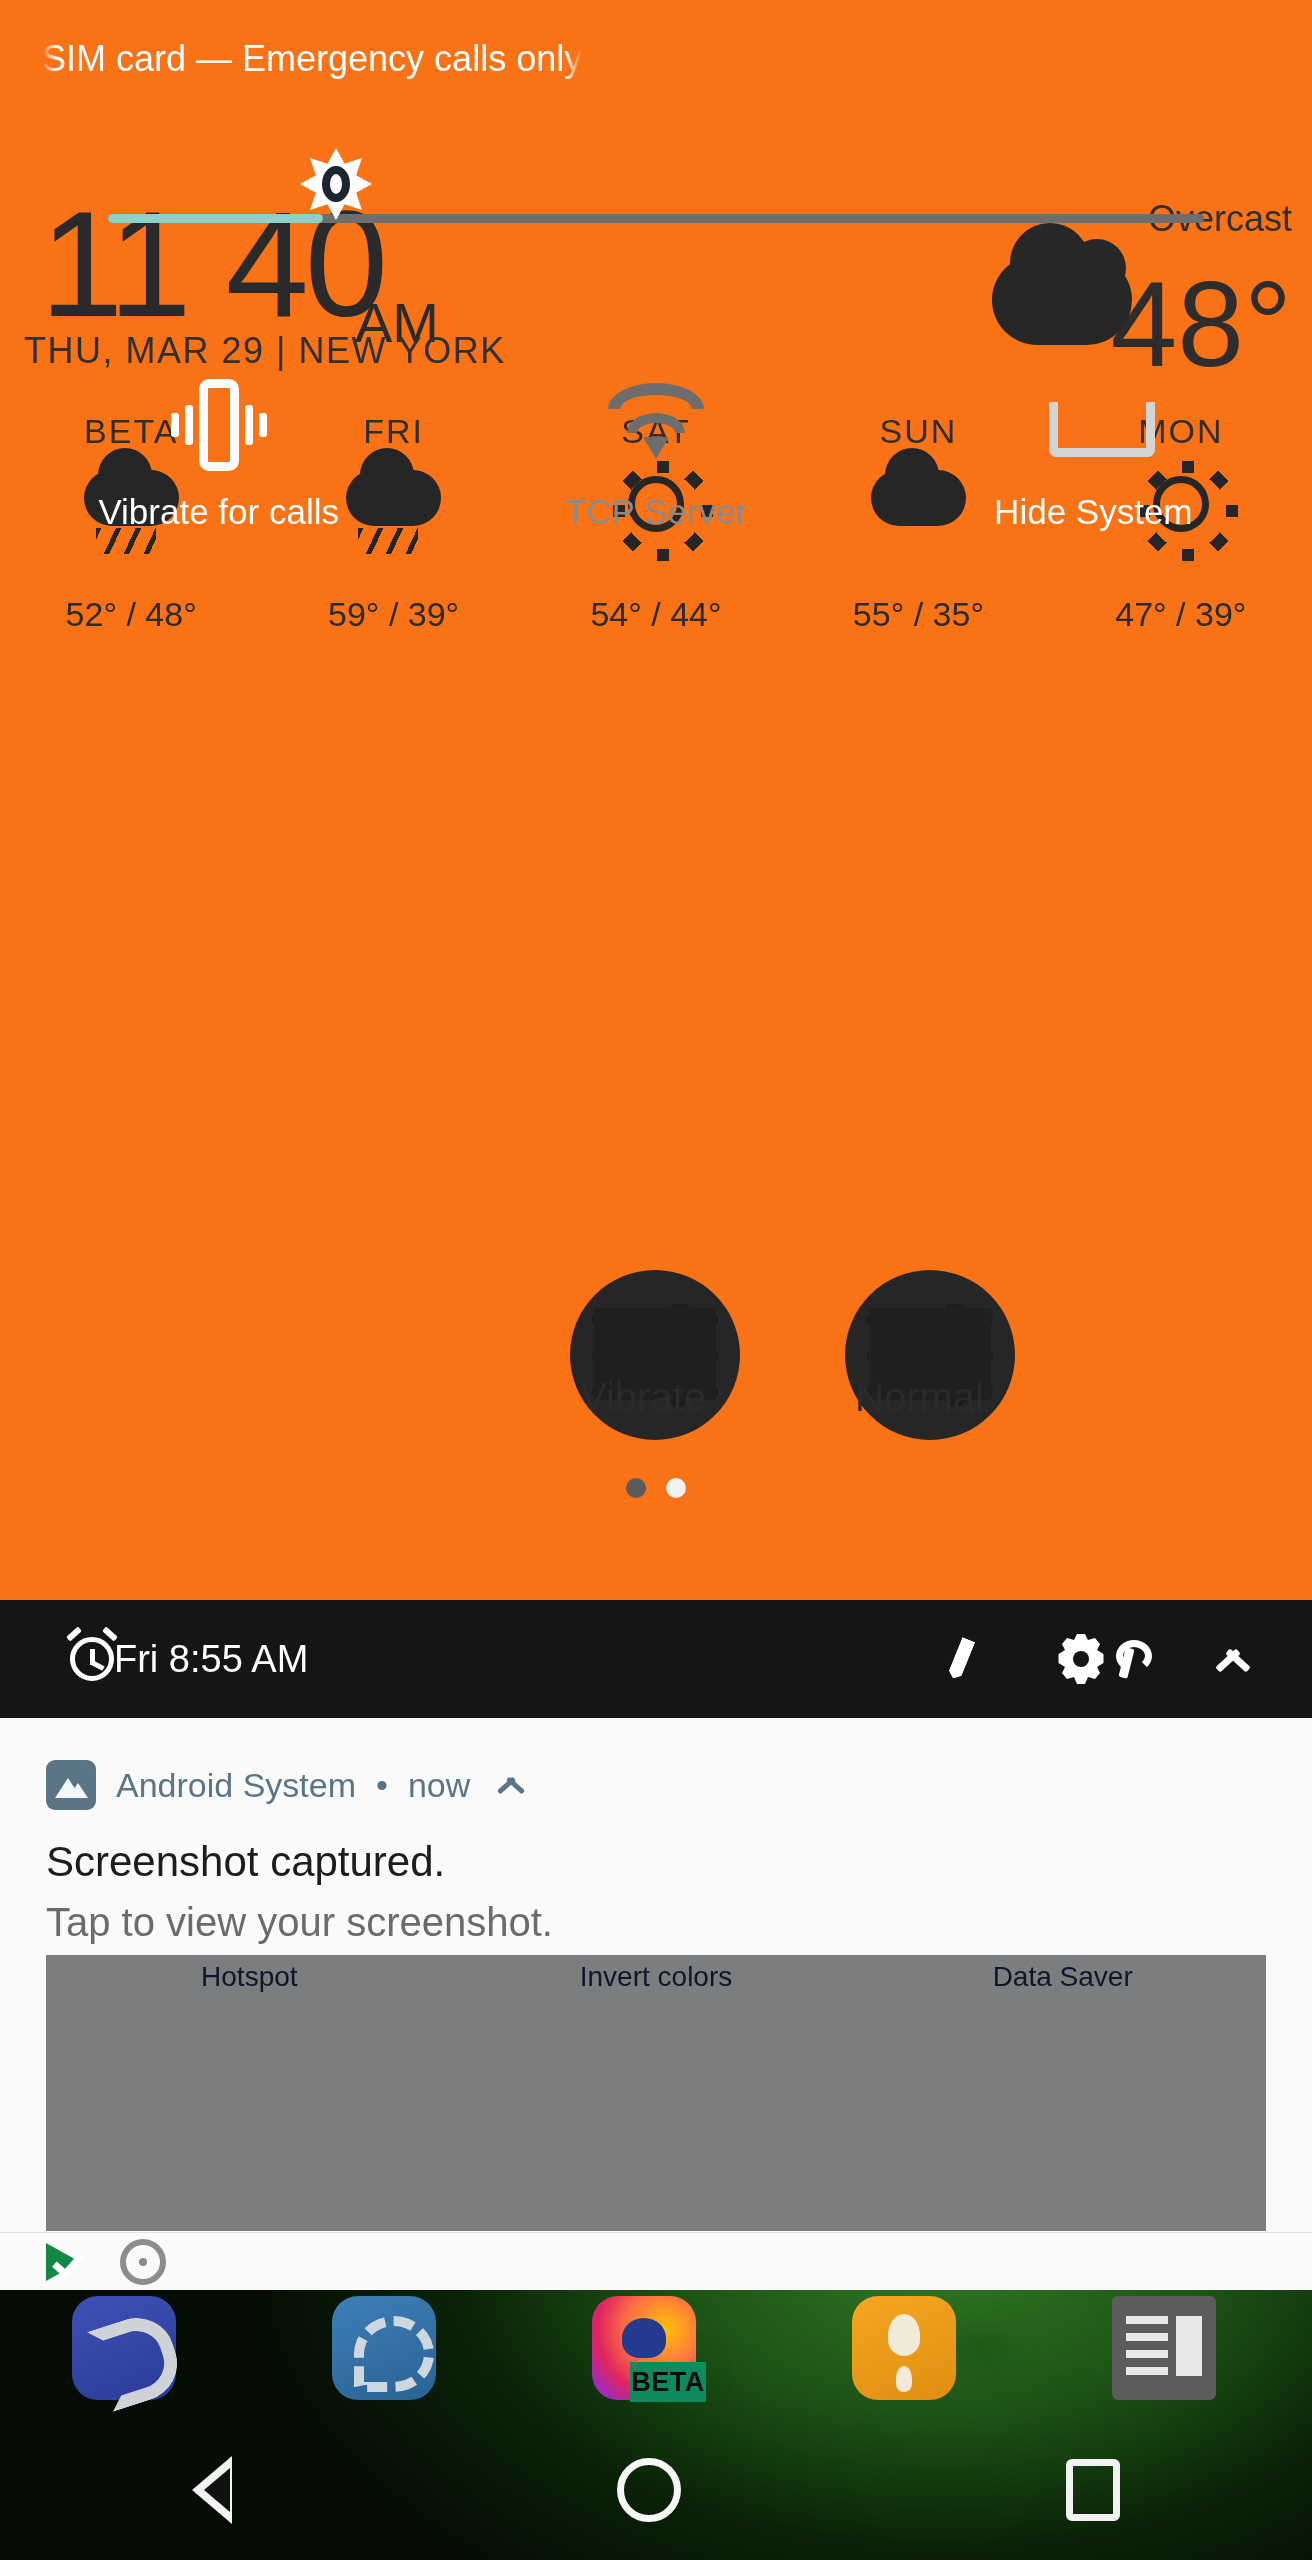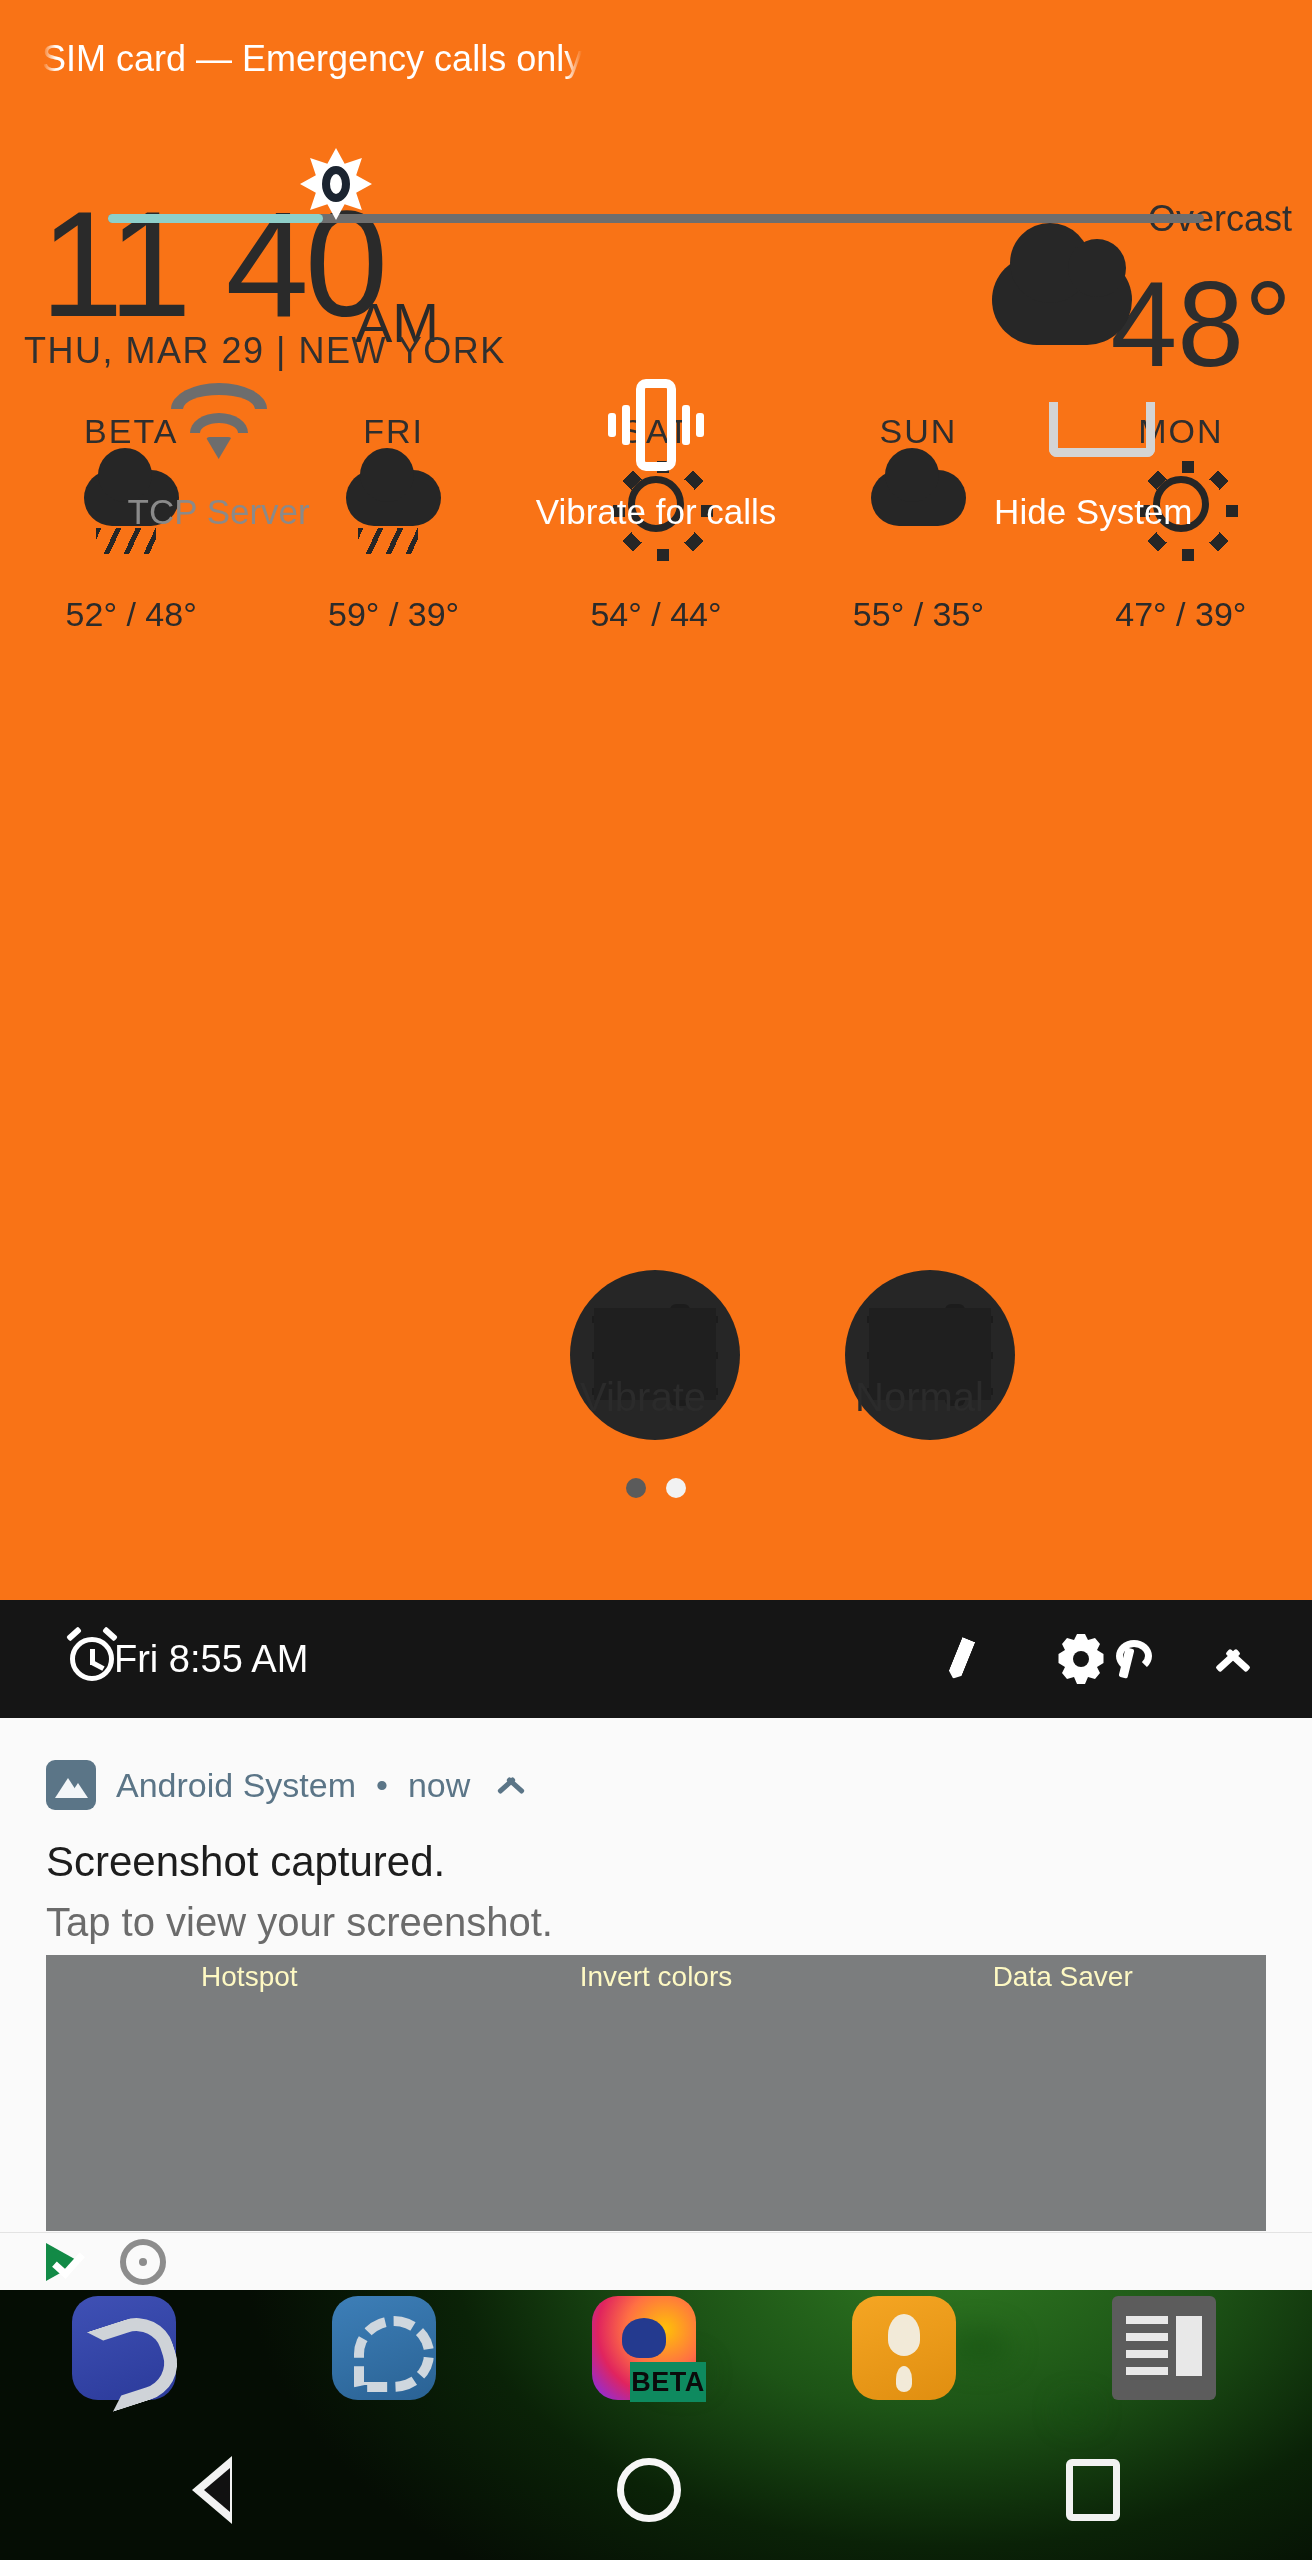--- a/index.html
+++ b/index.html
@@ -235,21 +235,21 @@
   .notif-expand::after{content:""; position:absolute; right:2px; top:9px; width:21px; height:5px; background:#5b7587; transform:rotate(42deg); border-radius:2px;}
   .notif-title { font-size:42px; color:#1d1d1d; margin-top:28px; }
   .notif-body  { font-size:40px; color:#6b6b6b; margin-top:14px; }
 
   
   .notif-preview {
     position:absolute; left:46px; top:1955px; width:1220px; height:276px;
     background:#7b7d7e; z-index:8; overflow:hidden;
   }
   .prev-labels { position:absolute; left:0; top:6px; width:1220px; display:flex; }
-  .prev-label { flex:1; text-align:center; color:#fef9c3; font-size:28px; }
+  .prev-label { flex:1; text-align:center; color:#0f172a; font-size:28px; }
   .prev-moon {
     position:absolute; left:178px; top:148px; width:62px; height:62px; border-radius:50%;
     box-shadow: 18px 0 0 0 #cfcfcf; 
     background:transparent;
     -webkit-mask: radial-gradient(circle at 86% 50%, transparent 0 34px, #000 34px);
             mask: radial-gradient(circle at 86% 50%, transparent 0 34px, #000 34px);
   }
 
   
   .notif-icon-strip {
@@ -371,41 +371,41 @@
     <div class="bright-track">
       <div class="bright-fill"></div>
     </div>
     <div class="bright-thumb">
       <div class="sun-core"></div>
       <div class="sun-hole"></div>
     </div>
   </div>
 
   <div class="qs-tiles">
+    <div class="qs-tile active">
+      <div class="qs-icon-box">
+        <div class="icon-vibrate">
+          <div class="phone"></div>
+          <div class="bar bL1"></div>
+            <div class="bar bL2"></div>
+          <div class="bar bR1"></div>
+            <div class="bar bR2"></div>
+        </div>
+      </div>
+      <div class="qs-label">Vibrate for calls</div>
+    </div>
     <div class="qs-tile inactive">
       <div class="qs-icon-box">
         <div class="icon-wifi">
             <span class="w3"></span>
             <span class="w2"></span>
             <span class="w1"></span>
           </div>
       </div>
       <div class="qs-label">TCP Server</div>
-    </div>
-    <div class="qs-tile active">
-      <div class="qs-icon-box">
-        <div class="icon-vibrate">
-          <div class="phone"></div>
-          <div class="bar bL1"></div>
-            <div class="bar bL2"></div>
-          <div class="bar bR1"></div>
-            <div class="bar bR2"></div>
-        </div>
-      </div>
-      <div class="qs-label">Vibrate for calls</div>
     </div>
     <div class="qs-tile active">
       <div class="qs-icon-box">
         <div class="icon-notch"></div>
       </div>
       <div class="qs-label">Hide System</div>
     </div>
   </div>
 
   <div class="qs-dots">

